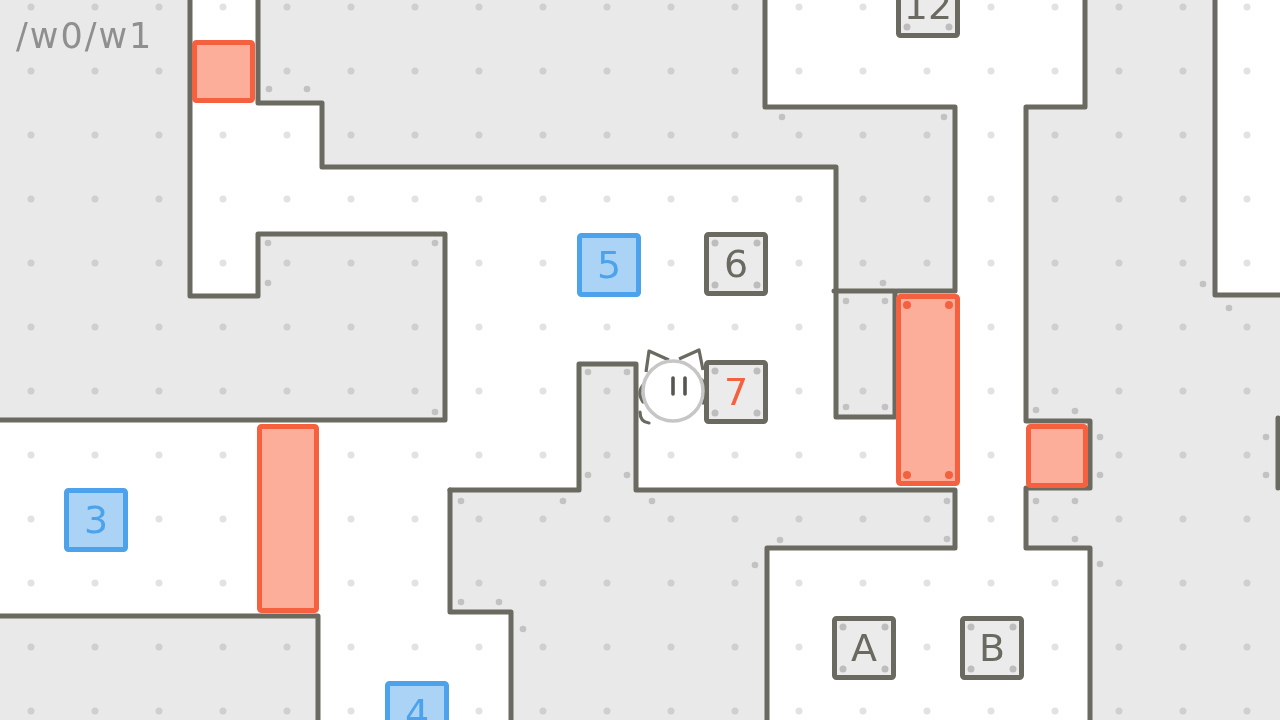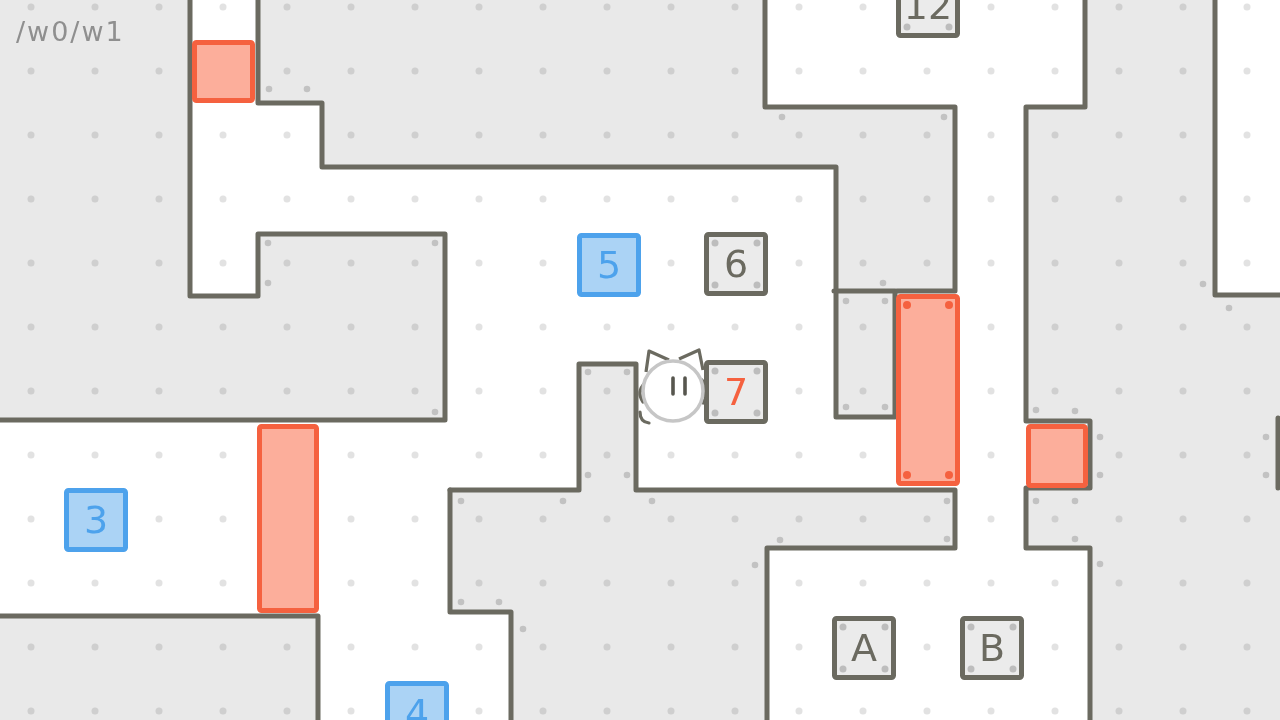--- a/index.html
+++ b/index.html
@@ -4,21 +4,21 @@
 <style>
   html,body{margin:0;padding:0;background:#555;}
   .stage{
     position:relative;width:1280px;height:720px;overflow:hidden;
     background:#e9e9e9;font-family:"DejaVu Sans","Liberation Sans",sans-serif;
     user-select:none;
   }
   .stage svg{position:absolute;inset:0;display:block;}
   .hud-label{
     position:absolute;top:16px;left:16px;
-    font-size:27px;letter-spacing:2px;color:#8f8f8f;
+    font-size:35px;letter-spacing:2px;color:#8f8f8f;
     font-family:"DejaVu Sans","Liberation Sans",sans-serif;
   }
 </style>
 </head>
 <body>
 
 <div class="stage">
   <svg width="1280" height="720" viewBox="0 0 1280 720" xmlns="http://www.w3.org/2000/svg">
       <defs>
         <pattern id="griddots" width="64" height="64" patternUnits="userSpaceOnUse">

